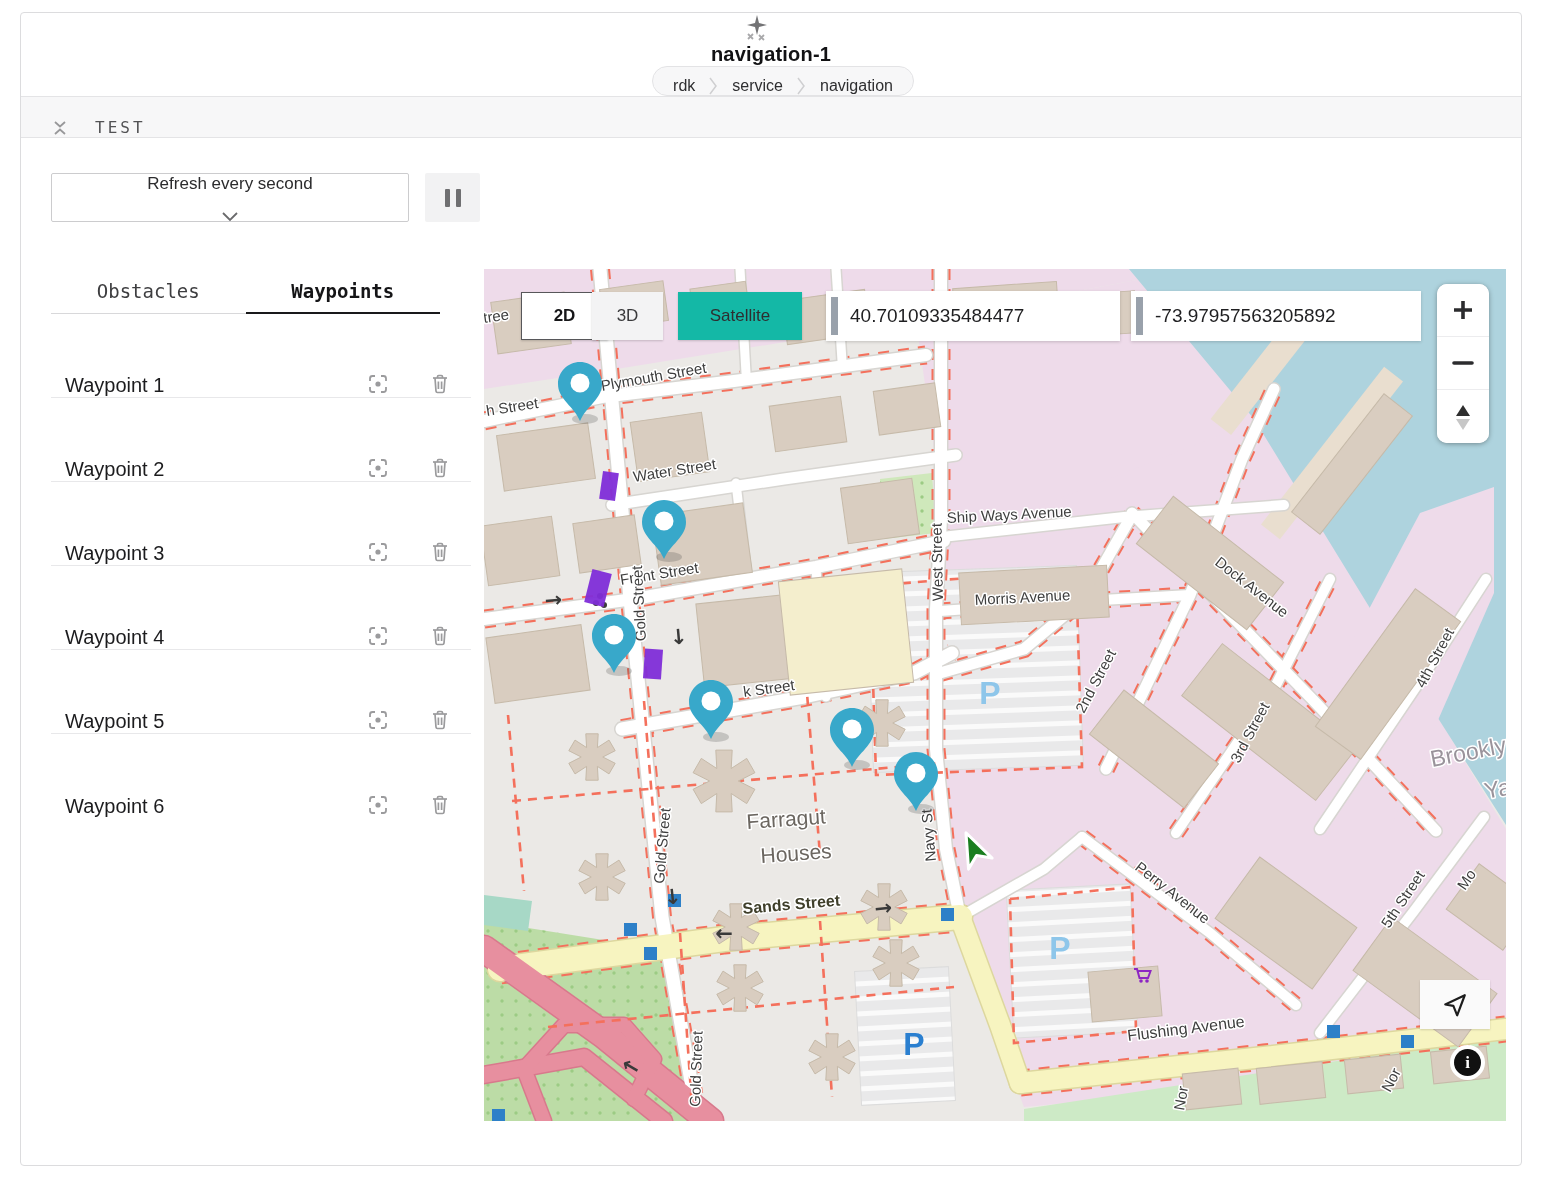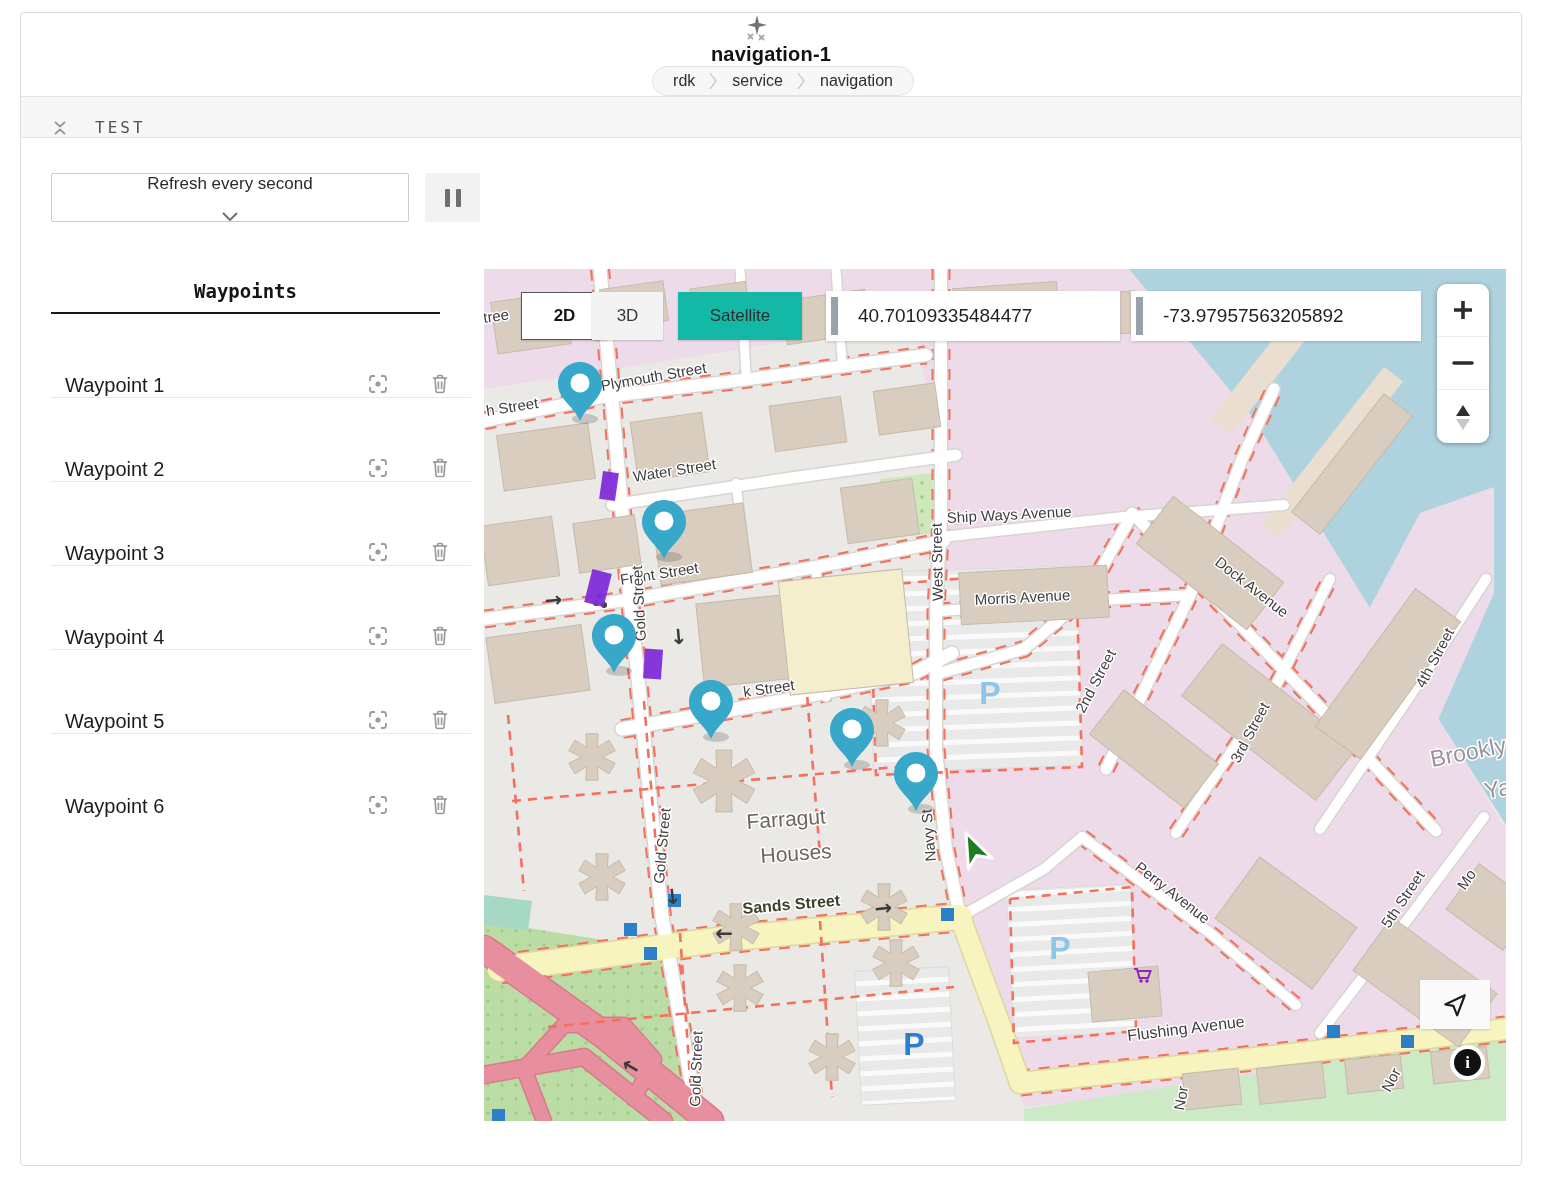--- a/index.html
+++ b/index.html
@@ -4,21 +4,21 @@
 <style>
   * { box-sizing: border-box; margin: 0; padding: 0; }
   html,body { background:#fff; }
   body { width:1542px; height:1180px; position:relative; font-family:"Liberation Sans",sans-serif; color:#1d1d1f; }
   .card { position:absolute; left:20px; top:12px; width:1502px; height:1154px; border:1px solid #dcdcde; border-radius:4px; background:#fff; overflow:hidden; }
 
   
   .hdr { height:83px; display:flex; align-items:center; padding:0 28px;flex-direction:column; }
   .hdr-icon { width:30px; height:30px; margin-right:24px; flex:none; }
   .hdr-title { font-size:20px; font-weight:bold; color:#121214; letter-spacing:.2px; }
-  .crumb { margin-left:24px; height:36px; display:flex; align-items:center; background:#f7f7f8; border:1px solid #e3e3e5; border-radius:999px; padding:0 20px; }
+  .crumb { margin-left:24px; height:36px; display:flex; align-items:flex-end; background:#f7f7f8; border:1px solid #e3e3e5; border-radius:999px; padding:0 20px; }
   .crumb-item { font-size:16px; color:#2e2e30; }
   .crumb-sep { margin:0 14px; display:flex; }
 
   
   .bar { height:42px; background:#f7f7f8; border-top:1px solid #e4e4e6; border-bottom:1px solid #e4e4e6; display:flex; align-items:flex-end; padding:0 30px; }
   .bar-icon { width:18px; height:18px; margin-right:26px; flex:none; cursor:pointer; }
   .bar-label { font-family:"DejaVu Sans Mono",monospace; font-size:16px; letter-spacing:3px; color:#525254; }
   .do-bar { position:absolute; left:0; right:0; bottom:0; height:46px; background:#f7f7f8; border-top:1px solid #e4e4e6; border-bottom:none; display:flex; align-items:center; padding:0 30px; }
 
   
@@ -46,21 +46,21 @@
   .map-wrap { position:relative; width:1022px; height:852px; margin-left:13px; overflow:hidden; background:#ebe9e6; flex:none; }
   .map-wrap svg.base { position:absolute; left:0; top:0; }
   .mode-btn { position:absolute; top:23px; height:48px; display:flex; align-items:center; justify-content:center; font-size:17px; cursor:pointer; box-shadow:0 1px 2px rgba(0,0,0,.18); border:none; }
   .mode-2d { left:37px; width:87px; background:#fff; border:1px solid #57575a; font-weight:bold; color:#161618; }
   .mode-3d { left:108px; width:71px; background:#f3f3f4; color:#3a3a3c; }
   .mode-sat { left:194px; width:124px; background:#14b8a6; color:#2e2e30; }
   .coord { position:absolute; top:22px; height:50px; background:#fff; display:flex; align-items:center; box-shadow:0 1px 3px rgba(0,0,0,.18); }
   .coord-lat { left:342px; width:294px; }
   .coord-lng { left:647px; width:290px; }
   .coord .vbar { width:7px; height:38px; background:#99a1ab; margin-left:5px; flex:none; }
-  .coord input { border:none; outline:none; background:transparent; font-size:19px; color:#1f1f21; padding-left:20px; width:100%; font-family:"Liberation Sans",sans-serif; }
+  .coord input { border:none; outline:none; background:transparent; font-size:19px; color:#1f1f21; padding-left:12px; width:100%; font-family:"Liberation Sans",sans-serif; }
   .zoomctl { position:absolute; top:15px; right:17px; width:52px; background:#fff; border-radius:10px; box-shadow:0 1px 5px rgba(0,0,0,.35); overflow:hidden; }
   .zbtn { width:100%; height:53px; display:flex; align-items:center; justify-content:center; background:#fff; border:none; border-bottom:1px solid #ececee; cursor:pointer; }
   .zbtn:last-child { border-bottom:none; }
   .locate-btn { position:absolute; left:936px; top:711px; width:70px; height:49px; background:#fafafa; border:none; display:flex; align-items:center; justify-content:center; box-shadow:0 1px 2px rgba(0,0,0,.15); cursor:pointer; }
   .info-btn { position:absolute; left:966px; top:776px; width:35px; height:35px; border-radius:50%; background:#fff; border:none; display:flex; align-items:center; justify-content:center; cursor:pointer; }
   .info-inner { width:27px; height:27px; border-radius:50%; background:#111; color:#fff; font-weight:bold; font-size:17px; display:flex; align-items:center; justify-content:center; font-family:"Liberation Serif",serif; }
 </style>
 </head>
 <body>
 
@@ -110,20 +110,21 @@
       <button class="pause-btn">
           <i></i>
           <i></i>
         </button>
     </div>
 
     <div class="cols">
 
       <div class="panel">
         <div class="tabs">
+          <div class="tab inactive">Obstacles</div>
           <div class="tab active">Waypoints</div>
         </div>
 
         <div class="wp-row">
           <span class="wp-label">Waypoint 1</span>
           <button class="icon-btn">
               <svg width="24" height="24" viewBox="0 0 24 24">
                 <g fill="none" stroke="currentColor" stroke-width="1.8">
                   <path d="M4 9 V6.5 A2.5 2.5 0 0 1 6.5 4 H9"></path>
                   <path d="M15 4 H17.5 A2.5 2.5 0 0 1 20 6.5 V9"></path>

